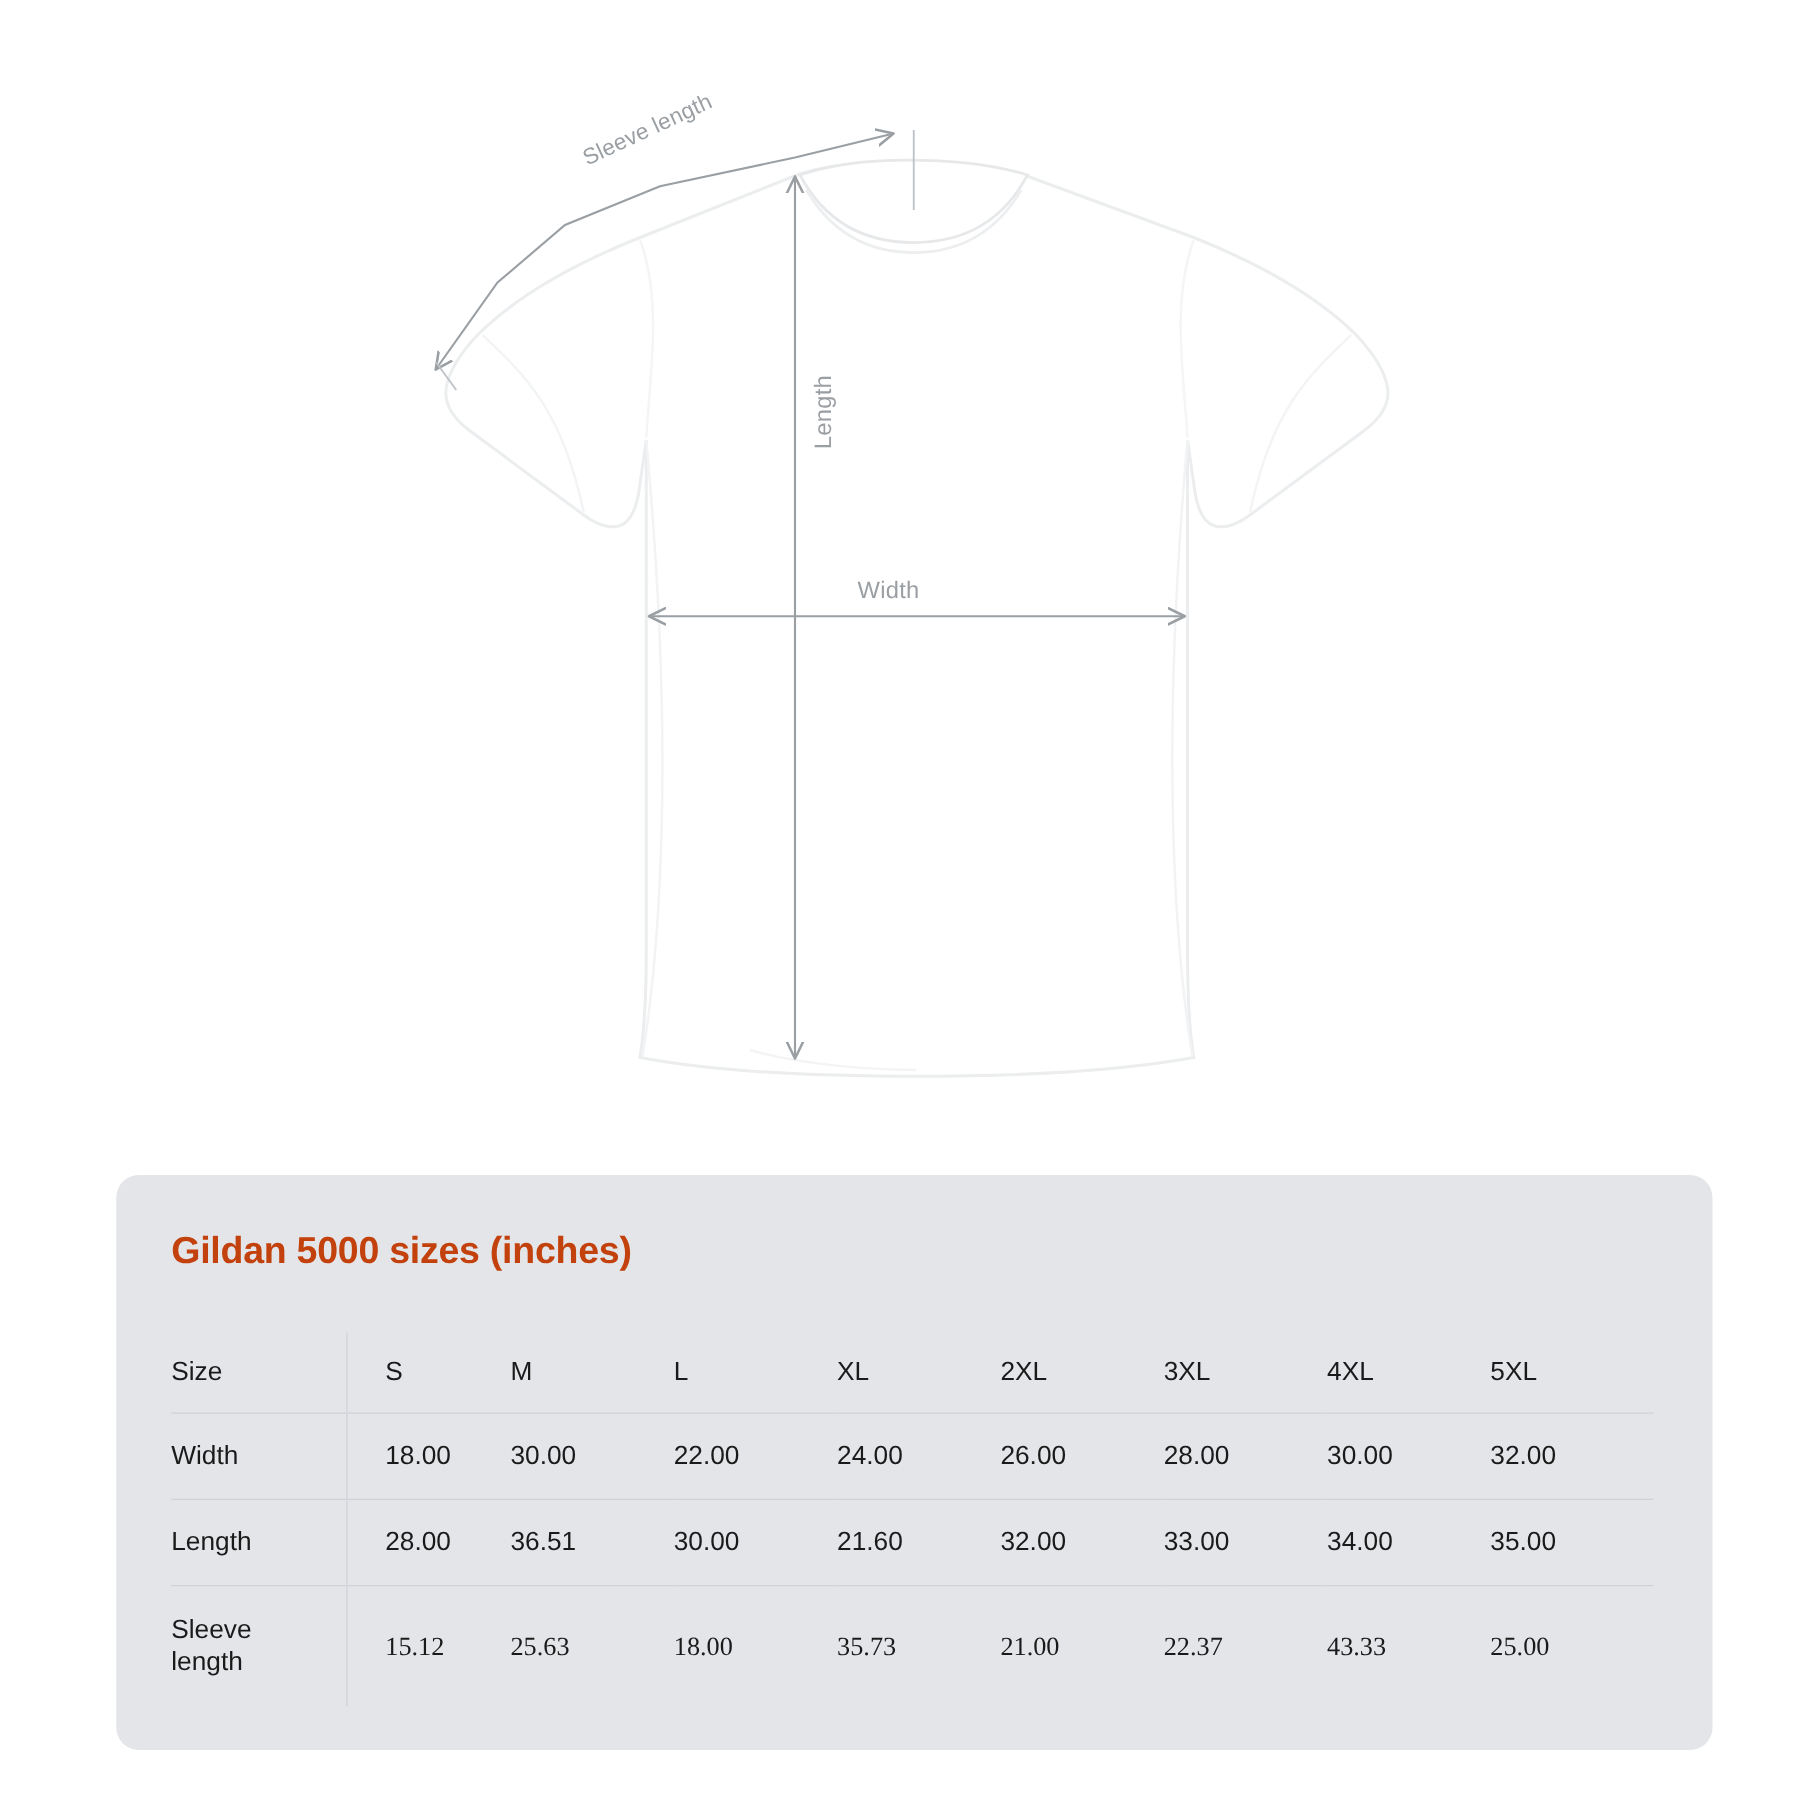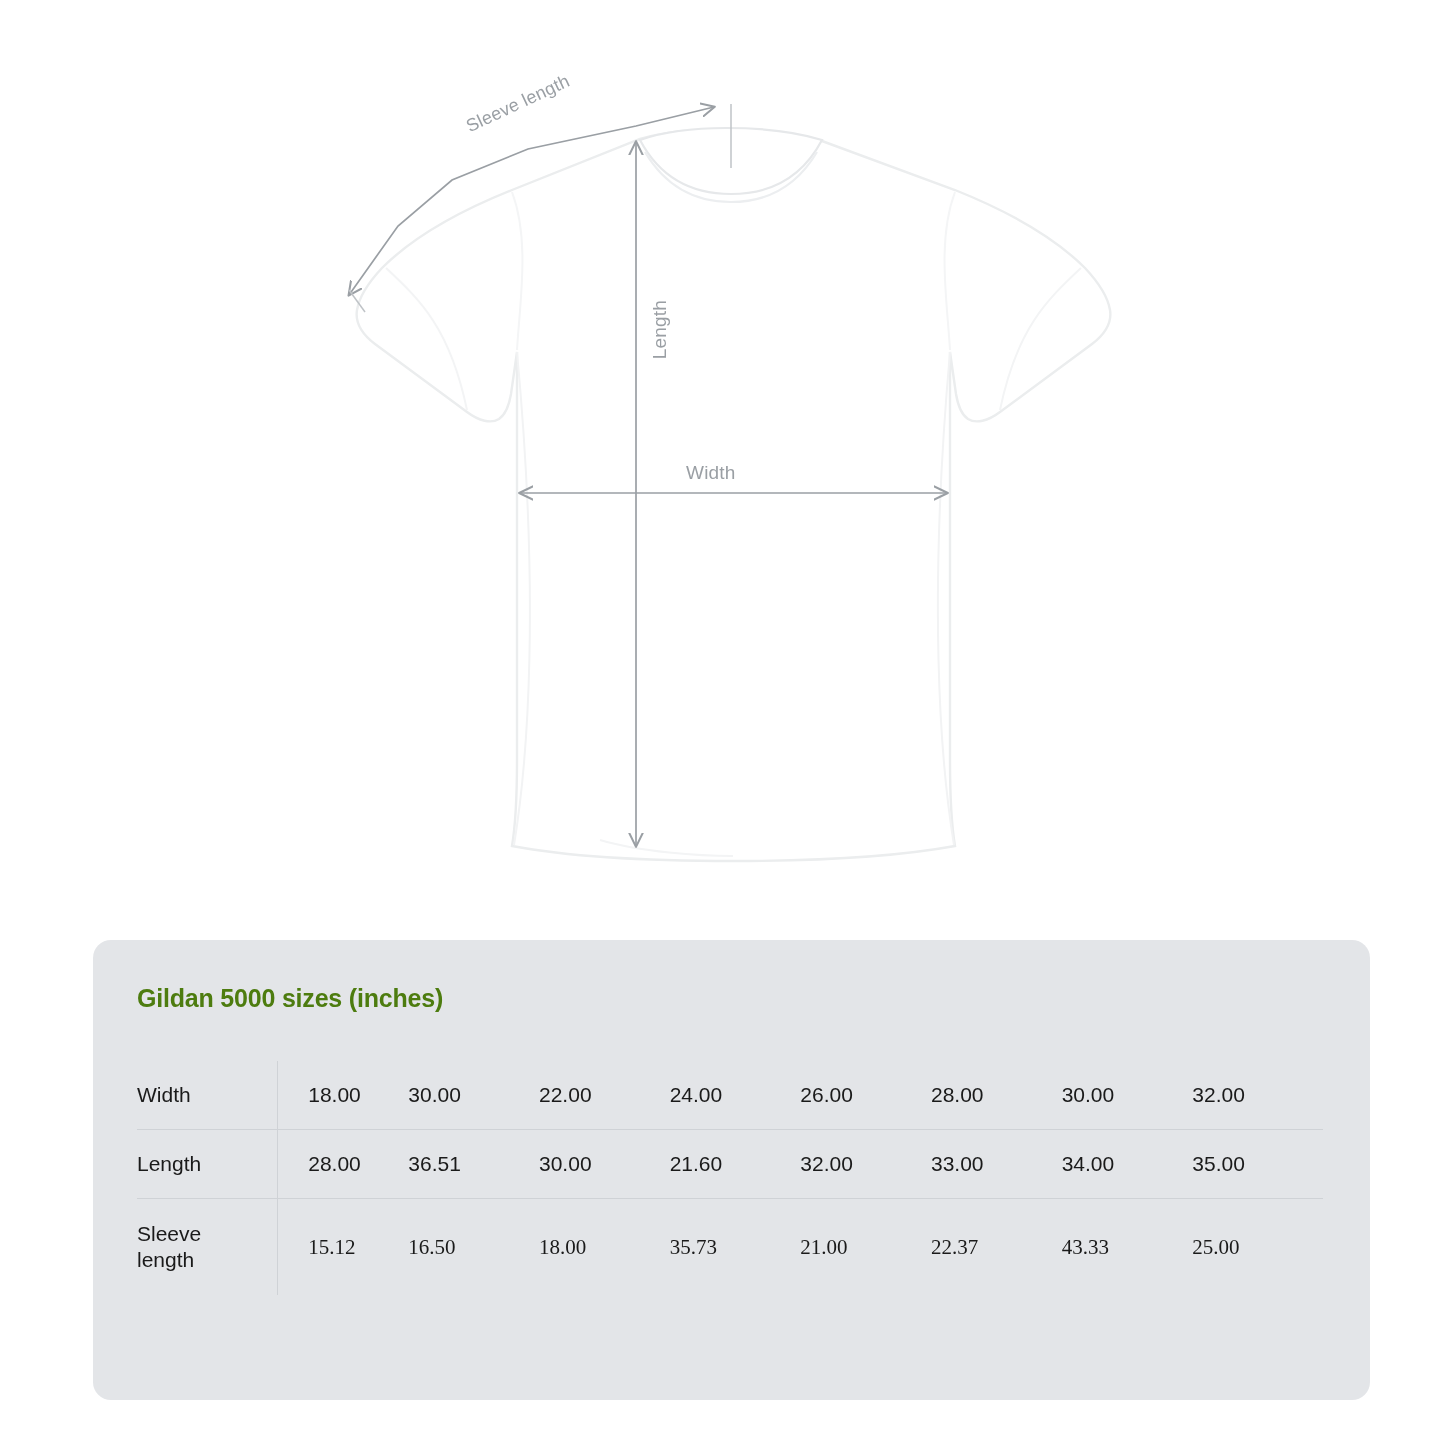--- a/index.html
+++ b/index.html
@@ -67,23 +67,23 @@
     left: 93px;
     top: 940px;
     width: 1277px;
     height: 460px;
     background: #e3e5e8;
     border-radius: 18px;
     box-sizing: border-box;
     padding: 44px 46px 0 44px;
   }
   .card-title {
-    font-size: 25px;
+    font-size: 30px;
     font-weight: bold;
-    color: #4d7c0f;
+    color: #c2410c;
     margin: 0 0 48px 0;
     letter-spacing: -0.2px;
   }
   table.sizes {
     border-collapse: collapse;
     width: 1186px;
     table-layout: fixed;
   }
   table.sizes th,
   table.sizes td {
@@ -209,20 +209,31 @@
         <col class="datacol">
           <col class="datacol">
           <col class="datacol">
           <col class="datacol">
         <col class="datacol">
           <col class="datacol">
           <col class="datacol">
           <col class="datacol">
       </colgroup>
       <tbody>
+        <tr class="hdrow">
+          <th class="rh cellborder">Size</th>
+          <th class="hd cellborder leftrule">S</th>
+          <th class="hd cellborder datacell">M</th>
+          <th class="hd cellborder datacell">L</th>
+          <th class="hd cellborder datacell">XL</th>
+          <th class="hd cellborder datacell">2XL</th>
+          <th class="hd cellborder datacell">3XL</th>
+          <th class="hd cellborder datacell">4XL</th>
+          <th class="hd cellborder datacell">5XL</th>
+        </tr>
 
         <tr>
           <th class="rh cellborder">Width</th>
           <td class="cellborder leftrule">18.00</td>
           <td class="cellborder datacell">30.00</td>
           <td class="cellborder datacell">22.00</td>
           <td class="cellborder datacell">24.00</td>
           <td class="cellborder datacell">26.00</td>
           <td class="cellborder datacell">28.00</td>
           <td class="cellborder datacell">30.00</td>
@@ -237,21 +248,21 @@
           <td class="cellborder datacell">21.60</td>
           <td class="cellborder datacell">32.00</td>
           <td class="cellborder datacell">33.00</td>
           <td class="cellborder datacell">34.00</td>
           <td class="cellborder datacell">35.00</td>
         </tr>
 
         <tr class="lastrow">
           <th class="rh">Sleeve length</th>
           <td class="leftrule">15.12</td>
-          <td class="datacell">16.50</td>
+          <td class="datacell">25.63</td>
           <td class="datacell">18.00</td>
           <td class="datacell">35.73</td>
           <td class="datacell">21.00</td>
           <td class="datacell">22.37</td>
           <td class="datacell">43.33</td>
           <td class="datacell">25.00</td>
         </tr>
       </tbody>
     </table>
   </div>

